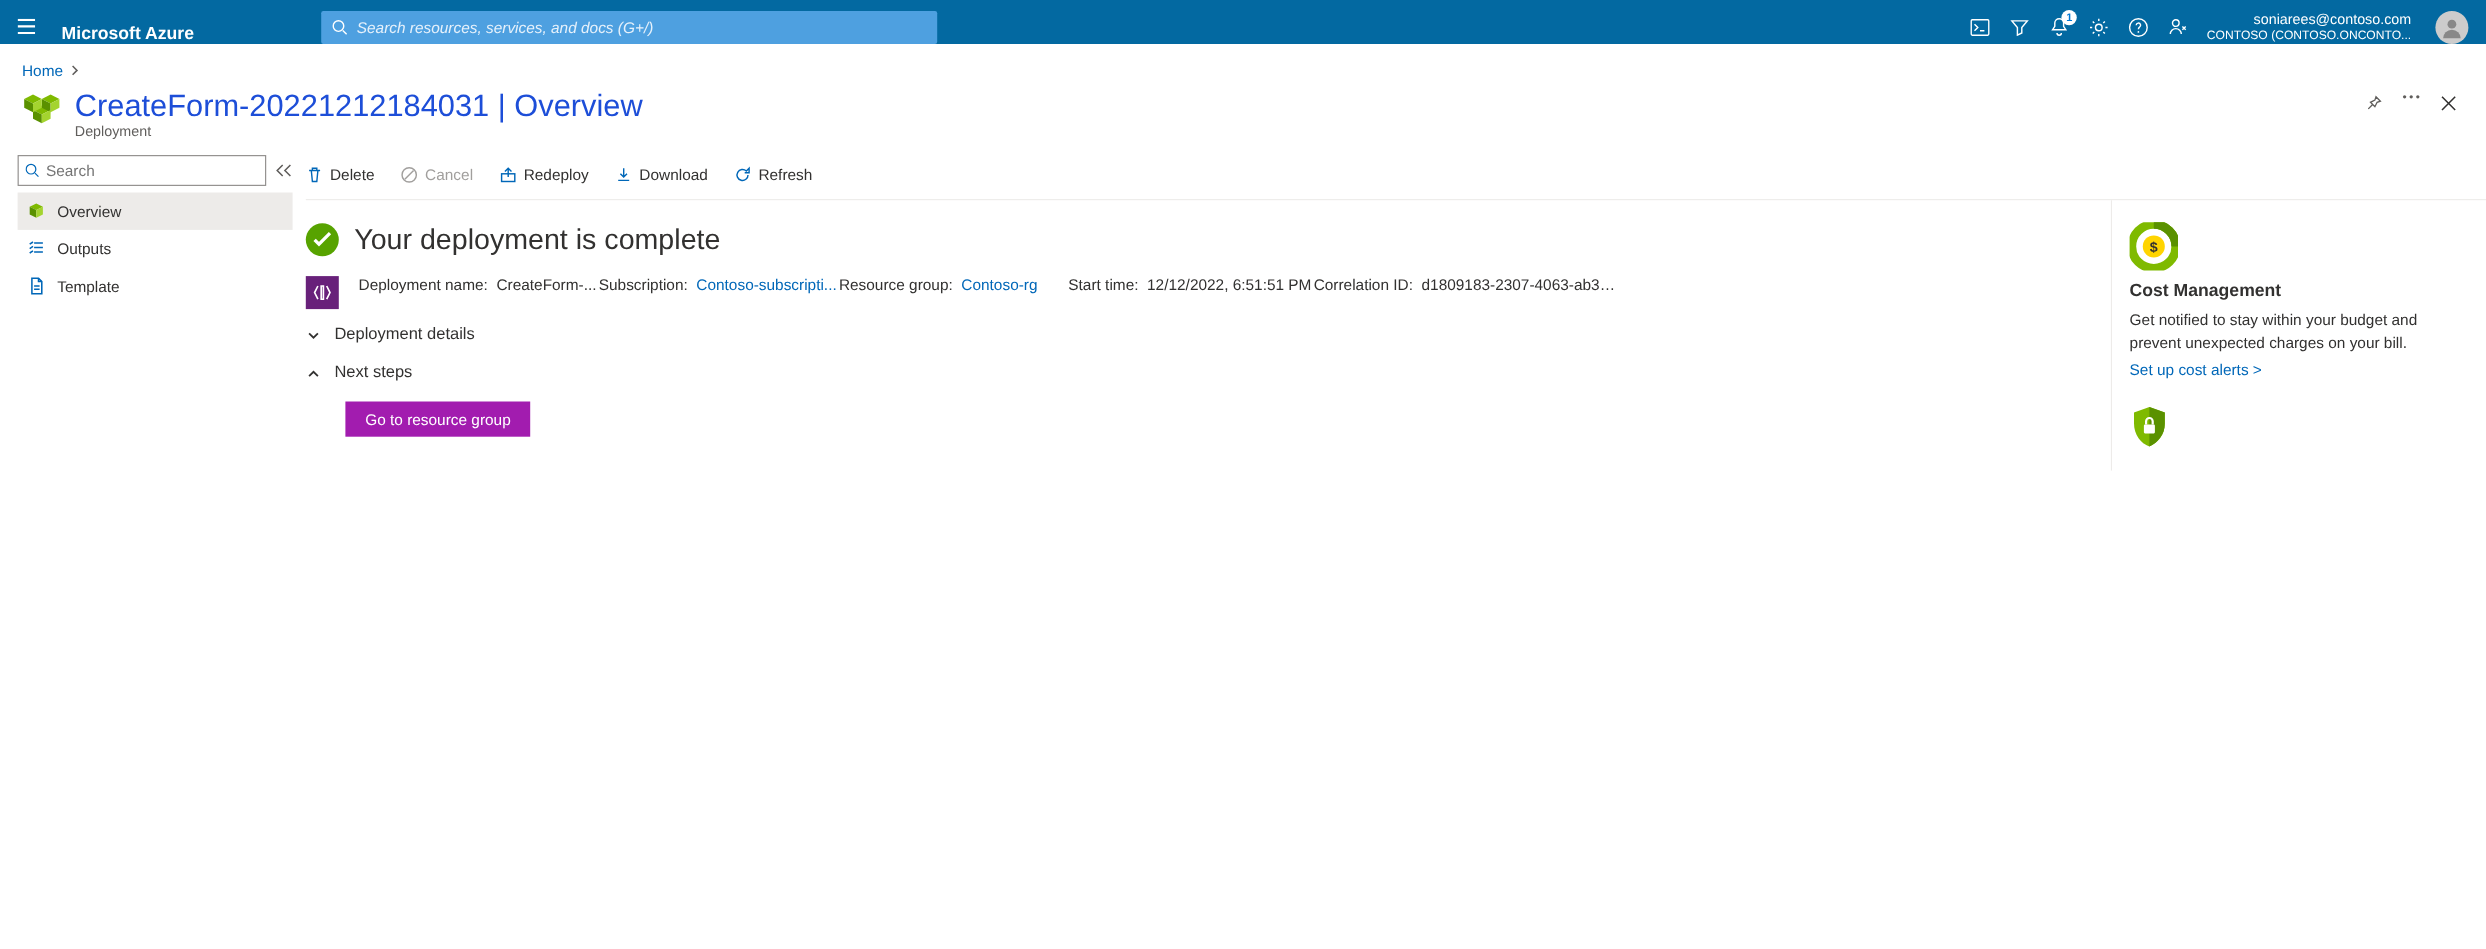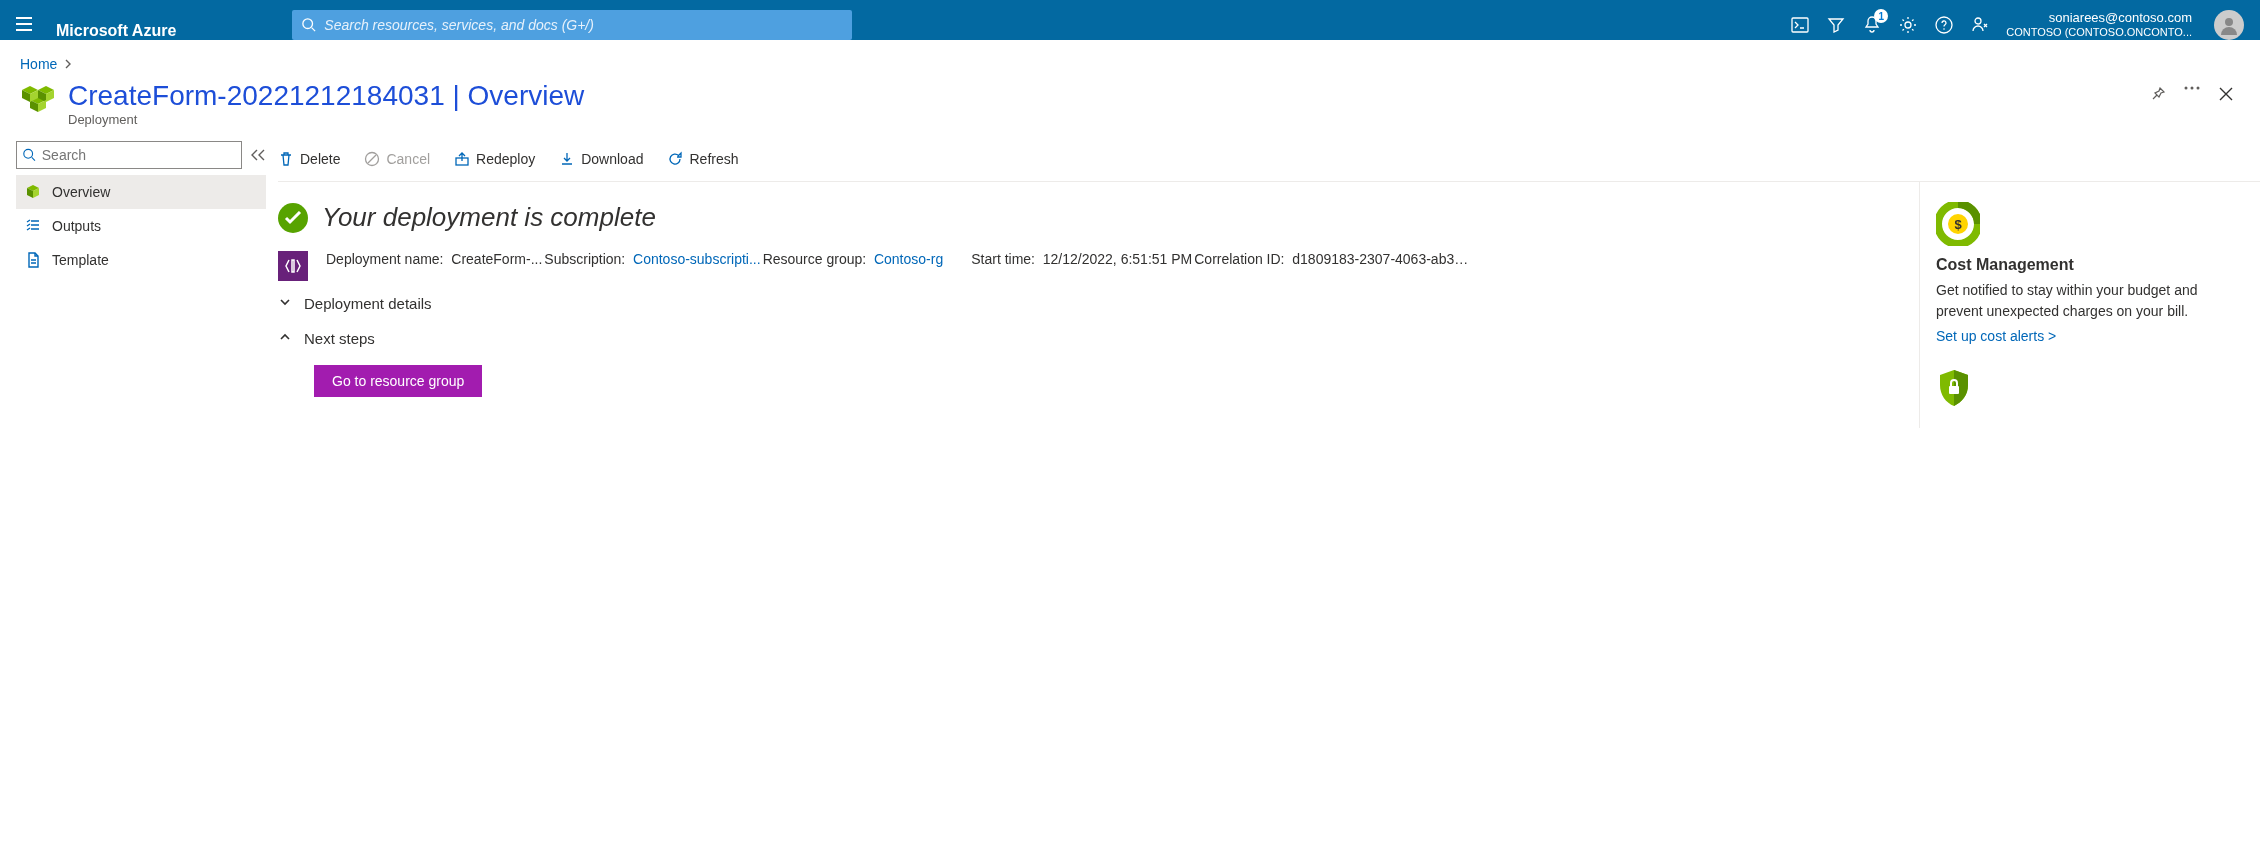--- a/index.html
+++ b/index.html
@@ -46,34 +46,34 @@
     .navitem.active { background:#edebe9; font-weight:400; }
     .navicon { width:18px; height:18px; display:flex; align-items:center; justify-content:center;}
 
     .main { flex:1; border-left:none; padding-left:12px;}
     .cmdbar { display:flex; gap:24px; padding:10px 0 14px 0; border-bottom:1px solid #edebe9;}
     .cmd { display:flex; align-items:center; gap:6px; color:#323130; cursor:pointer; font-size:14px; }
     .cmd.disabled{ color:#a19f9d; cursor:default;}
 
     .body-flex{ display:flex; }
     .body-main{ flex:1; padding:20px 0; border-right:1px solid #edebe9; padding-right:20px;}
-    .status-row { display:flex; align-items:flex-end; gap:14px; padding-bottom:18px;font-style:italic;}
+    .status-row { display:flex; align-items:flex-end; gap:14px; padding-bottom:18px;}
     .status-check{ width:30px; height:30px; border-radius:50%; background:#57a300; display:flex; align-items:center; justify-content:center;}
     .status-text{ font-size:26px; color:#323130; }
 
     .detail-grid{ display:flex; gap:18px; padding-left:0px; }
     .detail-icon{ width:30px; height:30px; background:#68217a; display:flex; align-items:center; justify-content:center; flex-shrink:0; }
     .detail-cols{ display:flex; gap:28px; flex:1; }
     .detail-col{ display:flex; gap:2px; font-size:14px; }
     .kv { white-space:nowrap; overflow:hidden; text-overflow:ellipsis; max-width:280px;}
     .kv .lbl{ color:#323130; }
     .kv .val{ }
     .kv a{ color:#0067b8; text-decoration:none; }
 
-    .expander{ display:flex; align-items:flex-start; gap:12px; font-size:15px; padding:14px 0 4px ; cursor:pointer;}
+    .expander{ display:flex; align-items:flex-end; gap:12px; font-size:15px; padding:14px 0 4px ; cursor:pointer;}
     .chev{ width:14px; height:14px; display:inline-block;}
 
     .primary-btn{ display:inline-block; margin-top:14px; background:#a21caf; color:#fff; border:none; padding:8px 18px; font-size:14px; cursor:pointer; margin-left:36px;}
 
     .sidepanel{ width:340px; padding:20px 16px;}
     .cost-ic{ width:44px; height:44px;  margin-bottom:10px ;}
     .sidepanel h3{ font-size:16px; font-weight:600; padding-bottom:6px; }
     .sidepanel p{ font-size:14px; color:#323130; padding-bottom:6px; line-height:1.5;}
     .sidepanel a{ color:#0067b8; text-decoration:none; font-size:14px; }
     .shield-ic{ width:36px; height:40px; margin-top:24px;}

